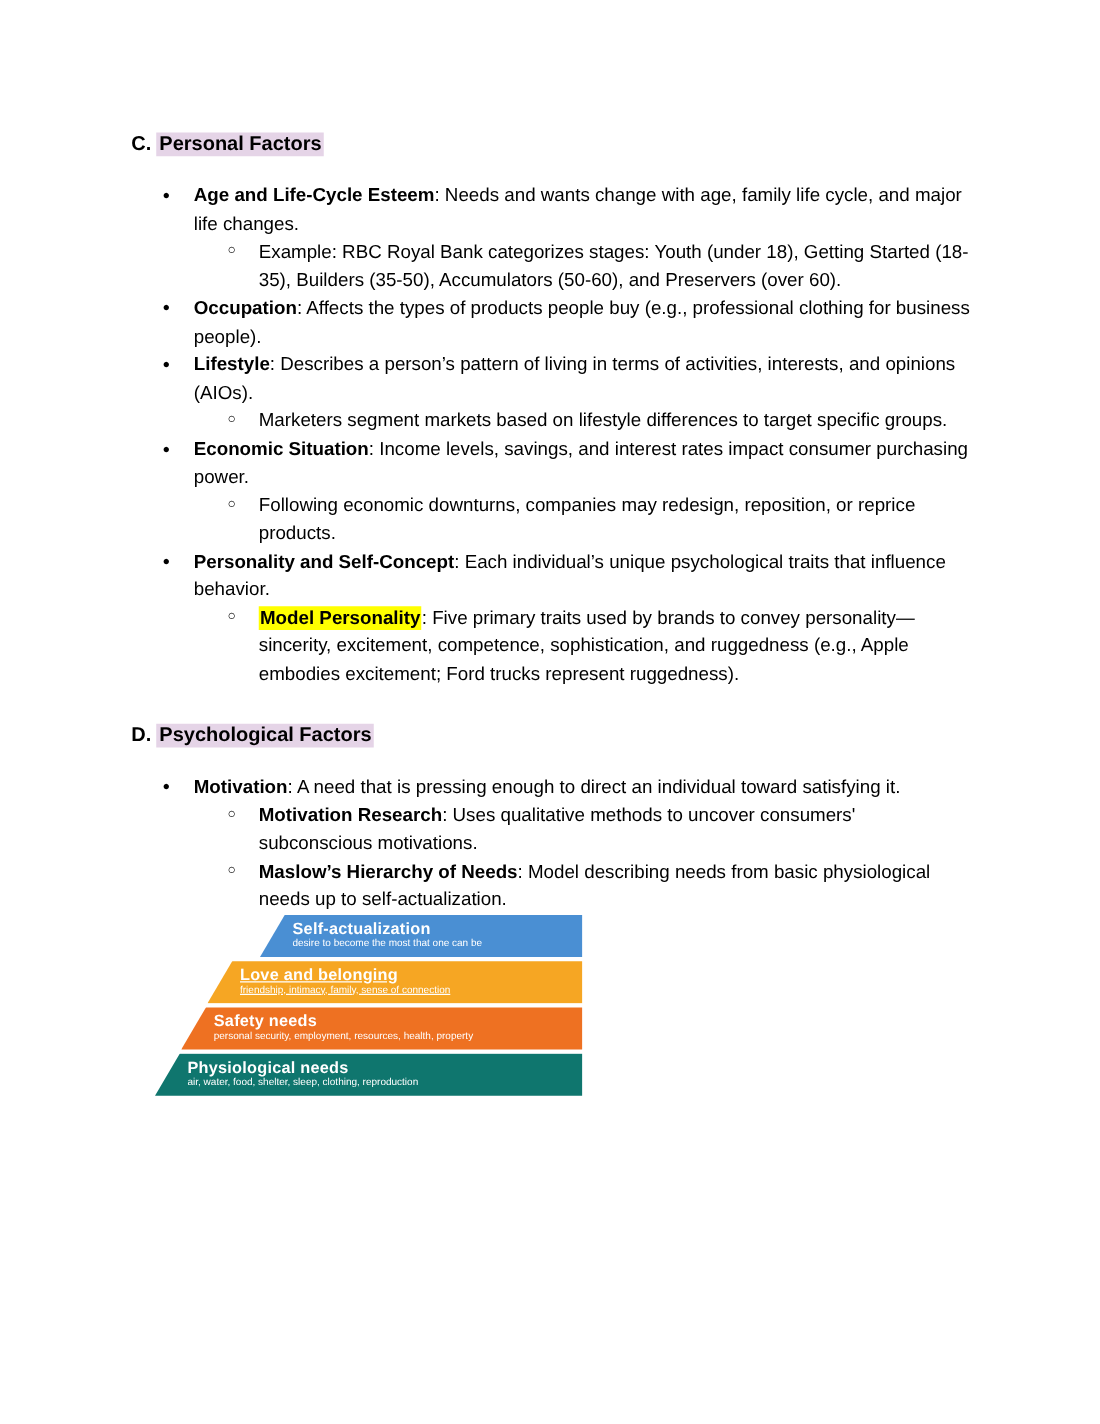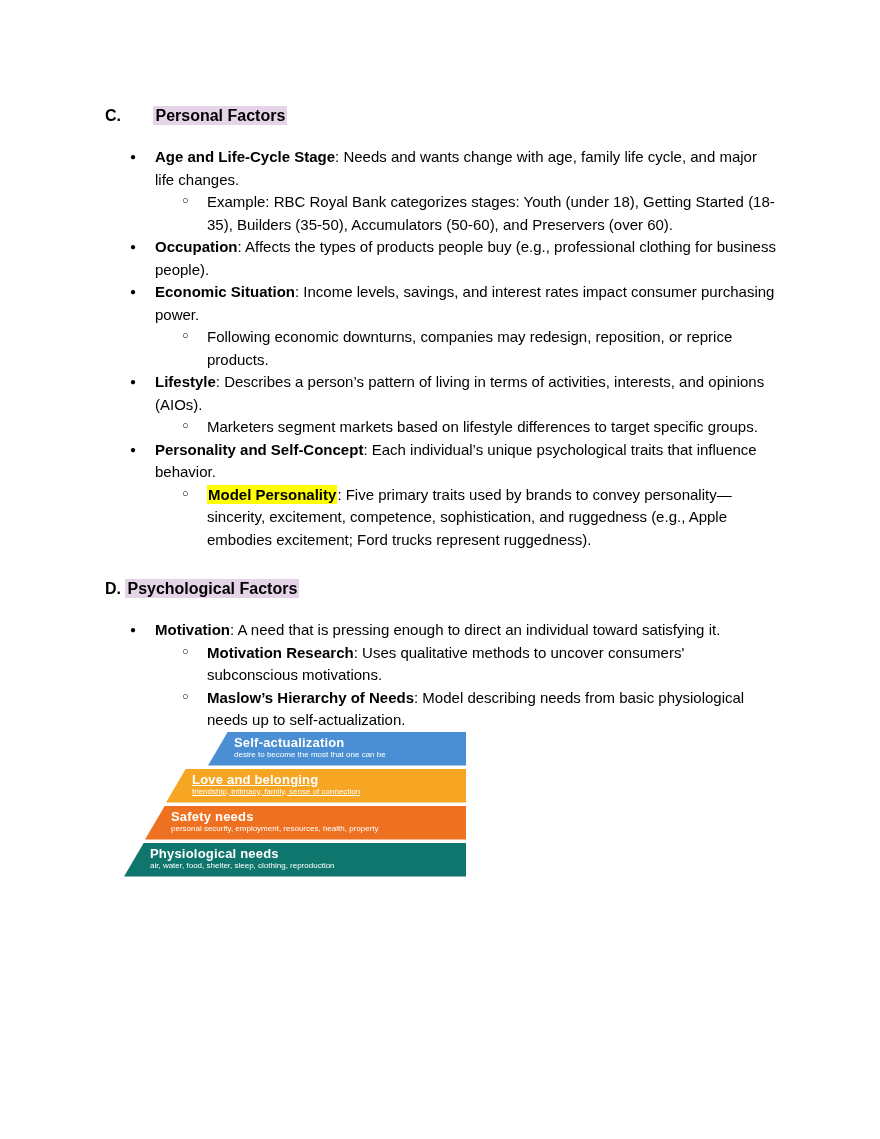--- a/index.html
+++ b/index.html
@@ -41,46 +41,46 @@
   .band1 { clip-path:polygon(83px 0, 100% 0, 100% 100%, 63px 100%);  padding-left:89px; }
   .band2 { clip-path:polygon(62px 0, 100% 0, 100% 100%, 42px 100%);  padding-left:68px; }
   .band3 { clip-path:polygon(41px 0, 100% 0, 100% 100%, 21px 100%);  padding-left:47px; }
   .band4 { clip-path:polygon(20px 0, 100% 0, 100% 100%, 0 100%);     padding-left:26px; }
 </style>
 </head>
 <body>
 
 <div class="doc">
 
-  <h3 class="heading"><span>C. </span><mark class="hl" style="background: rgb(229, 212, 231); margin-left: 28px;">Personal Factors</mark></h3>
+  <h3 class="heading"><span>C. </span><mark class="hl" style="background: rgb(229, 212, 231);">Personal Factors</mark></h3>
 
   <ul class="l1">
 
     <li>
-      <span class="b">Age and Life-Cycle Stage</span><span>: Needs and wants change with age, family life cycle, and major life changes.</span>
+      <span class="b">Age and Life-Cycle Esteem</span><span>: Needs and wants change with age, family life cycle, and major life changes.</span>
       <ul class="l2">
         <li><span>Example: RBC Royal Bank categorizes stages: Youth (under 18), Getting Started (18-35), Builders (35-50), Accumulators (50-60), and Preservers (over 60).</span></li>
       </ul>
     </li>
 
     <li>
       <span class="b">Occupation</span><span>: Affects the types of products people buy (e.g., professional clothing for business people).</span>
     </li>
 
     <li>
-      <span class="b">Economic Situation</span><span>: Income levels, savings, and interest rates impact consumer purchasing power.</span>
+      <span class="b">Lifestyle</span><span>: Describes a person’s pattern of living in terms of activities, interests, and opinions (AIOs).</span>
       <ul class="l2">
-        <li><span>Following economic downturns, companies may redesign, reposition, or reprice products.</span></li>
+        <li><span>Marketers segment markets based on lifestyle differences to target specific groups.</span></li>
       </ul>
     </li>
 
     <li>
-      <span class="b">Lifestyle</span><span>: Describes a person’s pattern of living in terms of activities, interests, and opinions (AIOs).</span>
+      <span class="b">Economic Situation</span><span>: Income levels, savings, and interest rates impact consumer purchasing power.</span>
       <ul class="l2">
-        <li><span>Marketers segment markets based on lifestyle differences to target specific groups.</span></li>
+        <li><span>Following economic downturns, companies may redesign, reposition, or reprice products.</span></li>
       </ul>
     </li>
 
     <li>
       <span class="b">Personality and Self-Concept</span><span>: Each individual’s unique psychological traits that influence behavior.</span>
       <ul class="l2">
         <li><mark class="hl-y" style="background: rgb(255, 255, 0);"><span class="b">Model Personality</span></mark><span>: Five primary traits used by brands to convey personality—sincerity, excitement, competence, sophistication, and ruggedness (e.g., Apple embodies excitement; Ford trucks represent ruggedness).</span></li>
       </ul>
     </li>
 

